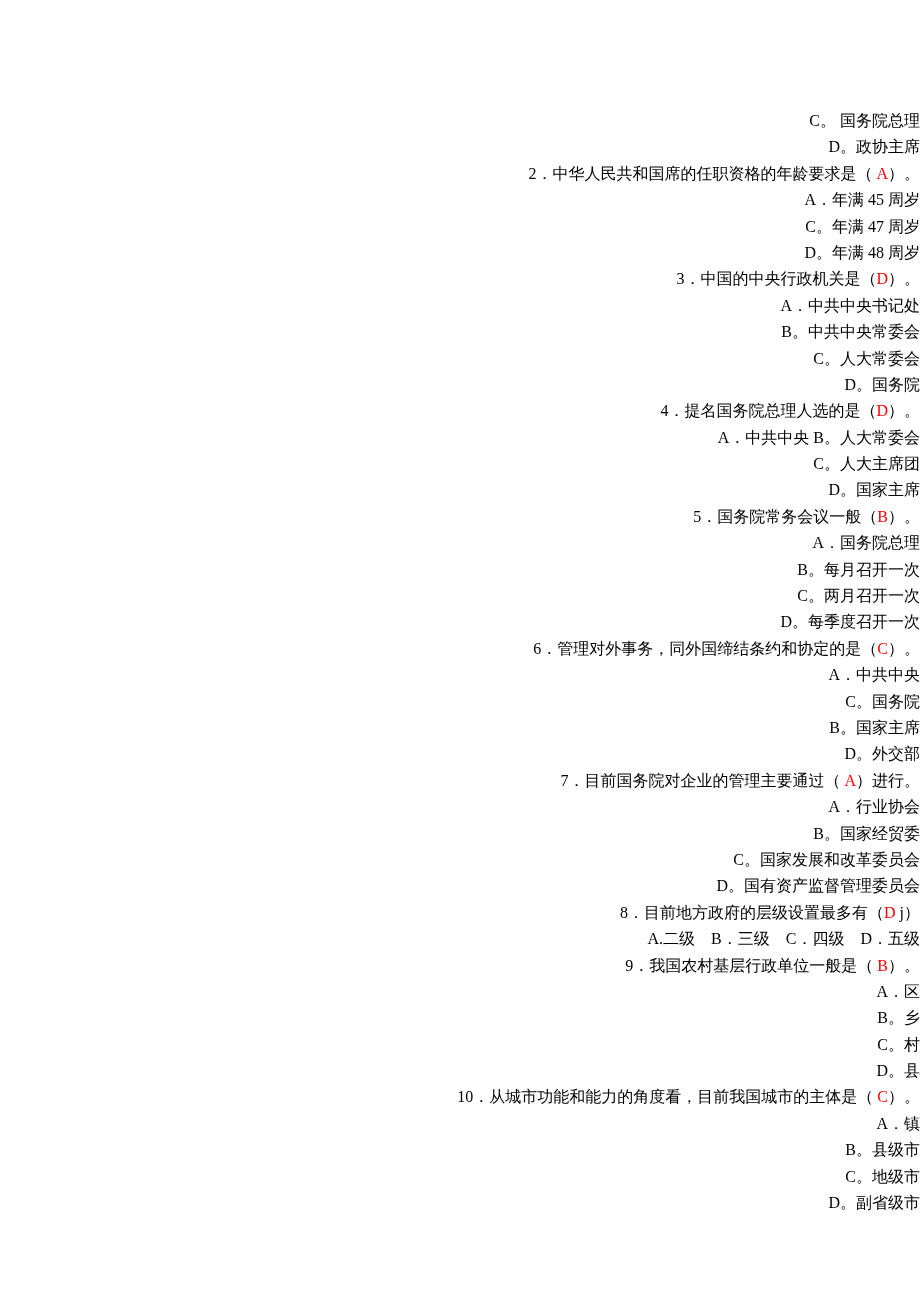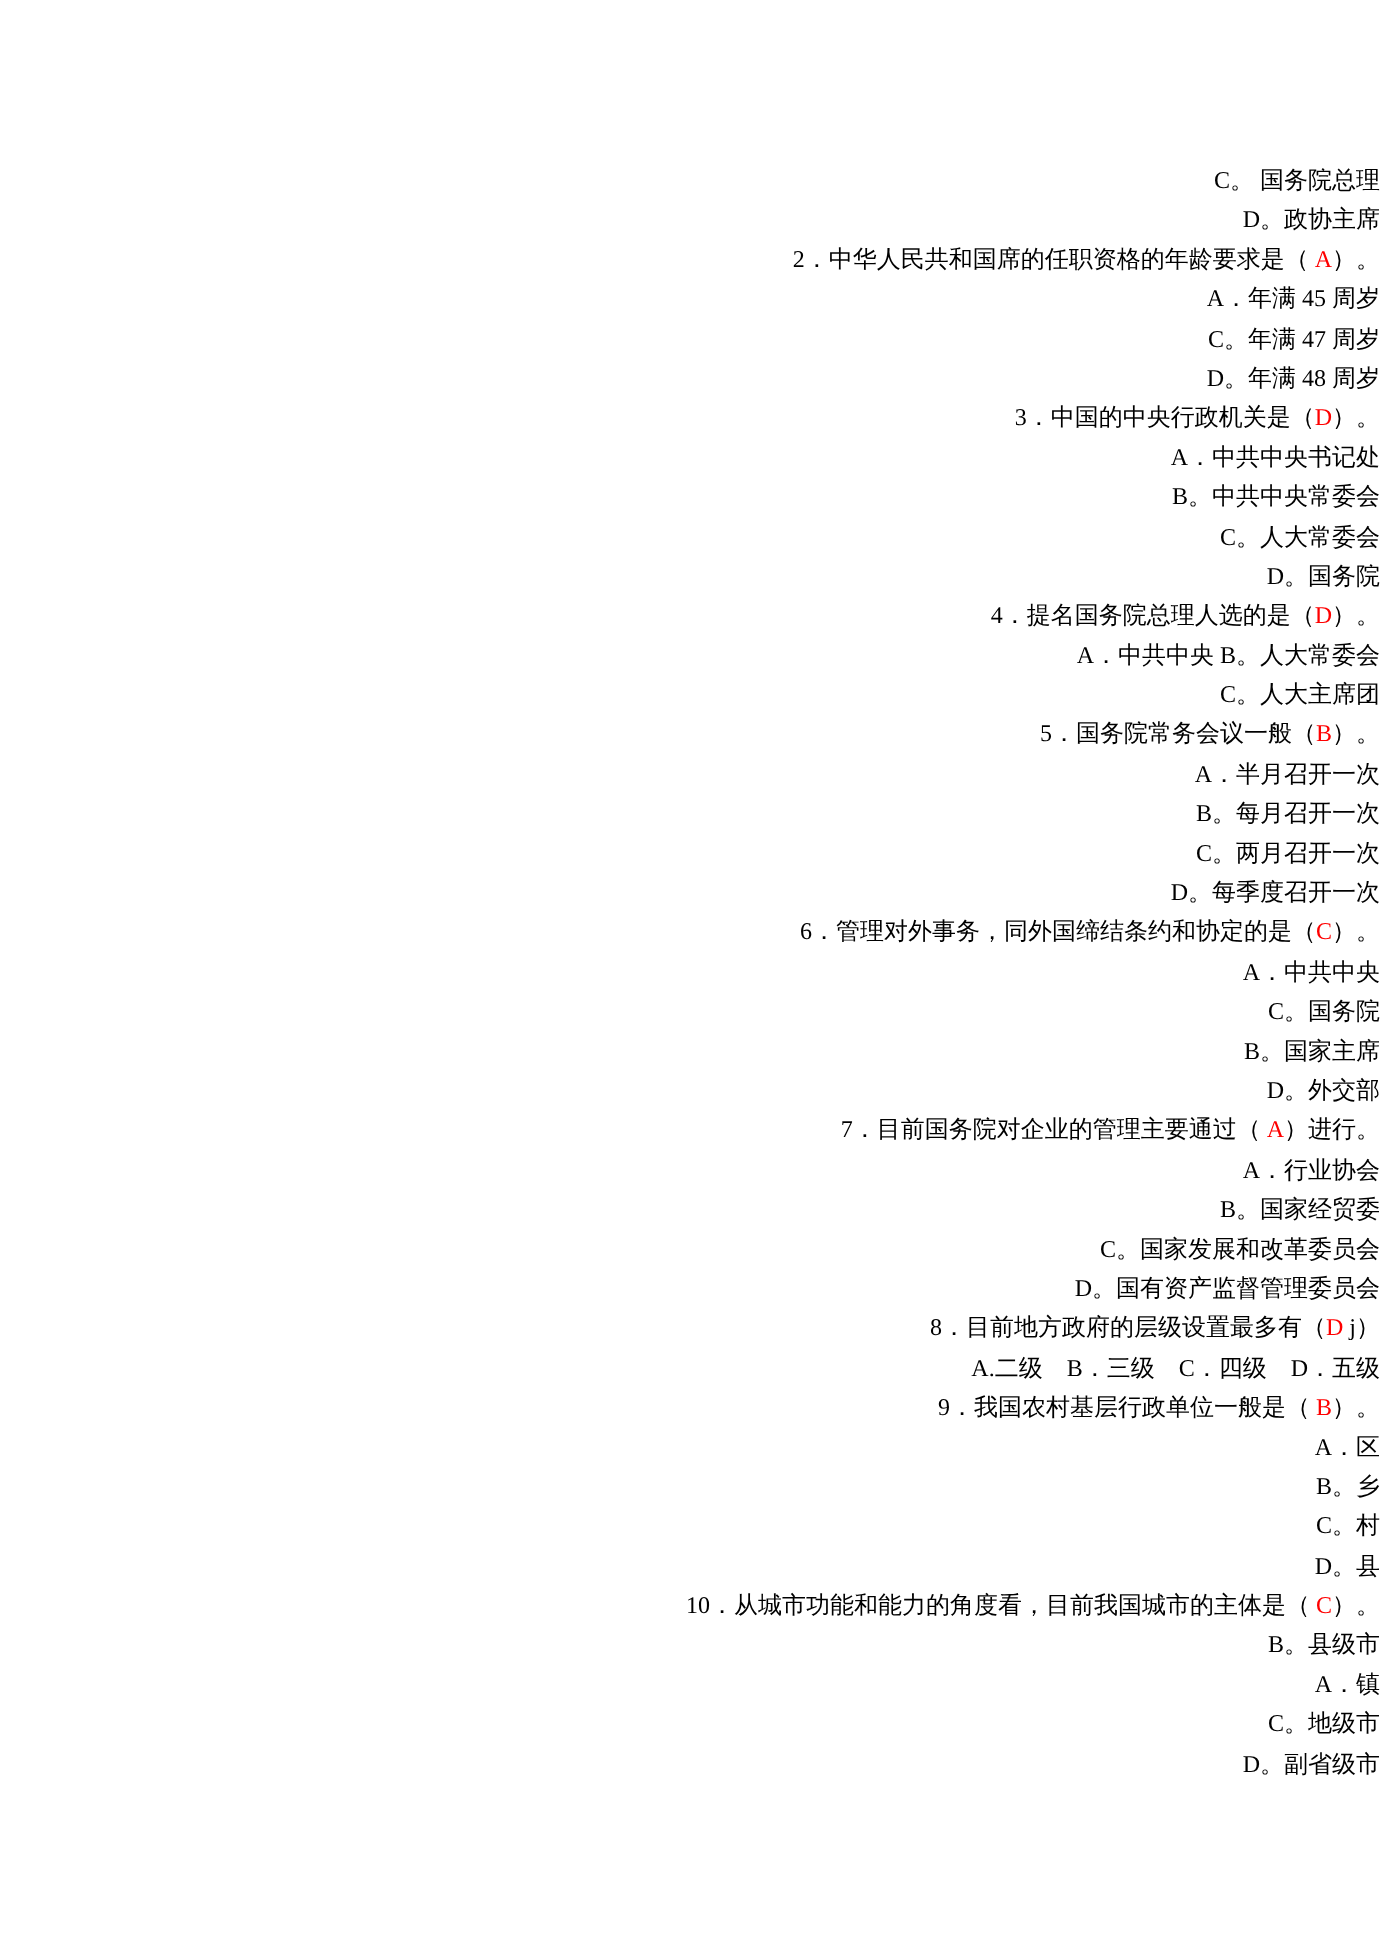--- a/index.html
+++ b/index.html
@@ -36,22 +36,23 @@
     <div class="line"><span>C。年满 47 周岁</span></div>
     <div class="line"><span>D。年满 48 周岁</span></div>
     <div class="line"><span>3．中国的中央行政机关是（</span><span class="red">D</span><span>）。</span></div>
     <div class="line"><span>A．中共中央书记处</span></div>
     <div class="line"><span>B。中共中央常委会</span></div>
     <div class="line"><span>C。人大常委会</span></div>
     <div class="line"><span>D。国务院</span></div>
     <div class="line"><span>4．提名国务院总理人选的是（</span><span class="red">D</span><span>）。</span></div>
     <div class="line"><span>A．中共中央 B。人大常委会</span></div>
     <div class="line"><span>C。人大主席团</span></div>
+    <div class="line"><span>D。国家主席</span></div>
     <div class="line"><span>5．国务院常务会议一般（</span><span class="red">B</span><span>）。</span></div>
-    <div class="line"><span>A．半月召开一次</span></div>
+    <div class="line"><span>A．国务院总理</span></div>
     <div class="line"><span>B。每月召开一次</span></div>
     <div class="line"><span>C。两月召开一次</span></div>
     <div class="line"><span>D。每季度召开一次</span></div>
     <div class="line"><span>6．管理对外事务，同外国缔结条约和协定的是（</span><span class="red">C</span><span>）。</span></div>
     <div class="line"><span>A．中共中央</span></div>
     <div class="line"><span>C。国务院</span></div>
     <div class="line"><span>B。国家主席</span></div>
     <div class="line"><span>D。外交部</span></div>
     <div class="line"><span>7．目前国务院对企业的管理主要通过（ </span><span class="red">A</span><span>）进行。</span></div>
     <div class="line"><span>A．行业协会</span></div>
@@ -59,17 +60,17 @@
     <div class="line"><span>C。国家发展和改革委员会</span></div>
     <div class="line"><span>D。国有资产监督管理委员会</span></div>
     <div class="line"><span>8．目前地方政府的层级设置最多有（</span><span class="red">D</span><span> j）</span></div>
     <div class="line"><span>A.二级    B．三级    C．四级    D．五级</span></div>
     <div class="line"><span>9．我国农村基层行政单位一般是（ </span><span class="red">B</span><span>）。</span></div>
     <div class="line"><span>A．区</span></div>
     <div class="line"><span>B。乡</span></div>
     <div class="line"><span>C。村</span></div>
     <div class="line"><span>D。县</span></div>
     <div class="line"><span>10．从城市功能和能力的角度看，目前我国城市的主体是（ </span><span class="red">C</span><span>）。</span></div>
+    <div class="line"><span>A．镇</span></div>
     <div class="line"><span>B。县级市</span></div>
-    <div class="line"><span>A．镇</span></div>
     <div class="line"><span>C。地级市</span></div>
     <div class="line"><span>D。副省级市</span></div>
   </div>
 
 </body></html>

